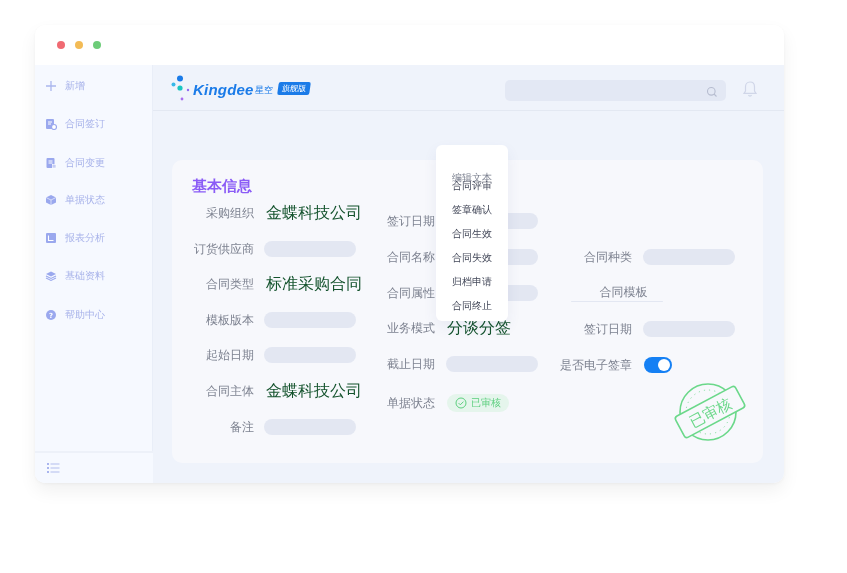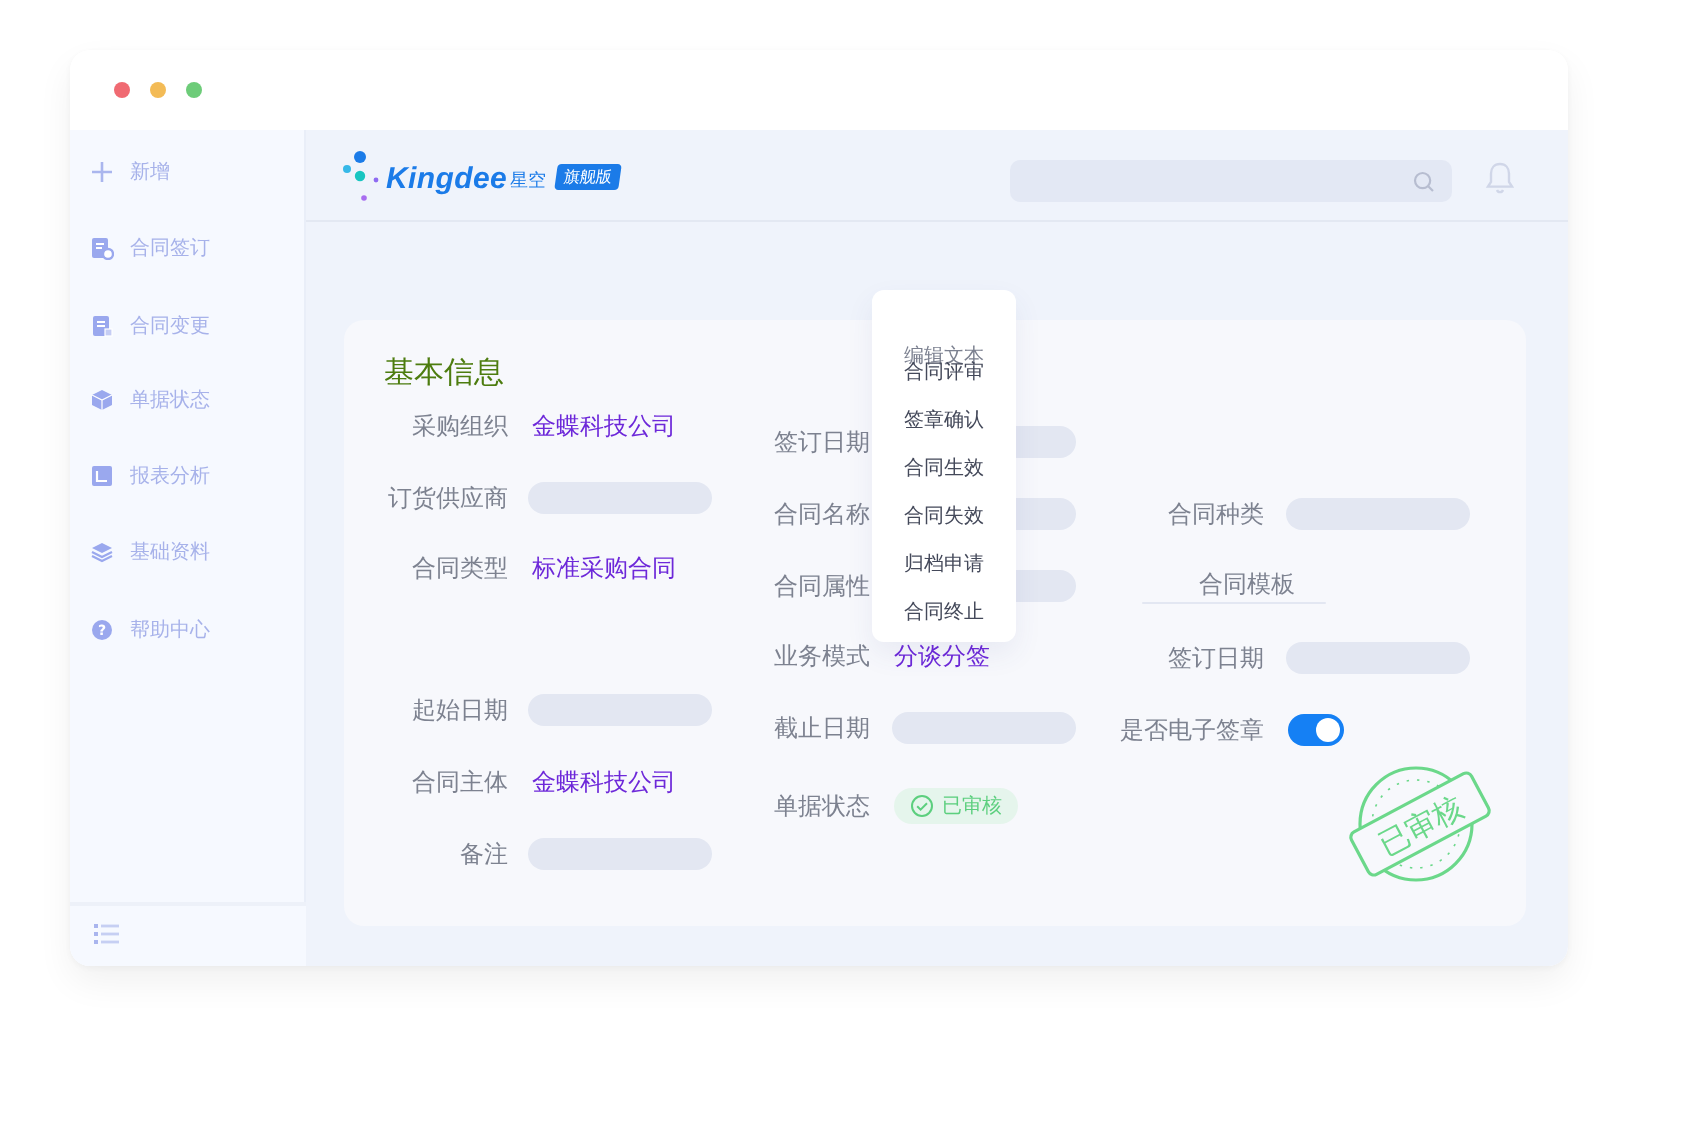--- a/index.html
+++ b/index.html
@@ -41,25 +41,25 @@
 
   .toolbar { position: absolute; left: 0; top: 56px; width: 100%; height: 24px; }
   .dd { position: absolute; top: 0; height: 23px; width: 58px; background: #e4e9f4; border-radius: 5px; }
   .dd .chev { position: absolute; right: 8px; top: 8px; }
   .dd-active { position: absolute; left: 283px; top: 0; height: 23px; width: 72px; border-radius: 5px;
     background: linear-gradient(90deg, #2f6ef5, #6a61f6); box-shadow: 0 4px 10px rgba(76,104,245,0.25);
     display: flex; align-items: center; padding-left: 9px; gap: 6px; }
   .dd-active .lbl { color: #fff; font-size: 10px; }
 
   .card { position: absolute; left: 19px; top: 95px; width: 591px; height: 303px; background: #f7f8fc; border-radius: 10px; }
-  .card-title { position: absolute; left: 20px; top: 17px; font-size: 15px; font-weight: normal; color: #4d7c0f; }
+  .card-title { position: absolute; left: 20px; top: 17px; font-size: 15px; font-weight: bold; color: #8b5cf6; }
 
   .field { position: absolute; height: 18px; display: flex; align-items: center; }
   .field .flabel { font-size: 12px; color: #7d8290; text-align: right; }
-  .field .fval { font-size: 12px; color: #6d28d9; }
+  .field .fval { font-size: 16px; color: #14532d; }
   .pill { height: 16px; background: #e3e7f2; border-radius: 8px; }
 
   .status-badge { display: inline-flex; align-items: center; gap: 4px; height: 18px; padding: 0 8px; background: #e5f5ec; border-radius: 9px; }
   .status-badge .txt { font-size: 10px; color: #5ccf7e; }
 
   .toggle { width: 28px; height: 16px; border-radius: 8px; background: #1580f4; position: relative; }
   .toggle .knob { position: absolute; right: 2px; top: 2px; width: 12px; height: 12px; border-radius: 50%; background: #fff; }
 
   .stamp { position: absolute; left: 498px; top: 218px; width: 80px; height: 70px; }
 
@@ -196,20 +196,24 @@
         <span class="fval" style="margin-left:12px;">金蝶科技公司</span>
       </div>
       <div class="field" style="left:18px;top:80px;">
         <span class="flabel" style="width:64px;">订货供应商</span>
         <span class="pill" style="margin-left:10px;width:92px;"></span>
       </div>
       <div class="field" style="left:18px;top:115px;">
         <span class="flabel" style="width:64px;">合同类型</span>
         <span class="fval" style="margin-left:12px;">标准采购合同</span>
       </div>
+      <div class="field" style="left:18px;top:151px;">
+        <span class="flabel" style="width:64px;">模板版本</span>
+        <span class="pill" style="margin-left:10px;width:92px;"></span>
+      </div>
       <div class="field" style="left:18px;top:186px;">
         <span class="flabel" style="width:64px;">起始日期</span>
         <span class="pill" style="margin-left:10px;width:92px;"></span>
       </div>
       <div class="field" style="left:18px;top:222px;">
         <span class="flabel" style="width:64px;">合同主体</span>
         <span class="fval" style="margin-left:12px;">金蝶科技公司</span>
       </div>
       <div class="field" style="left:18px;top:258px;">
         <span class="flabel" style="width:64px;">备注</span>

